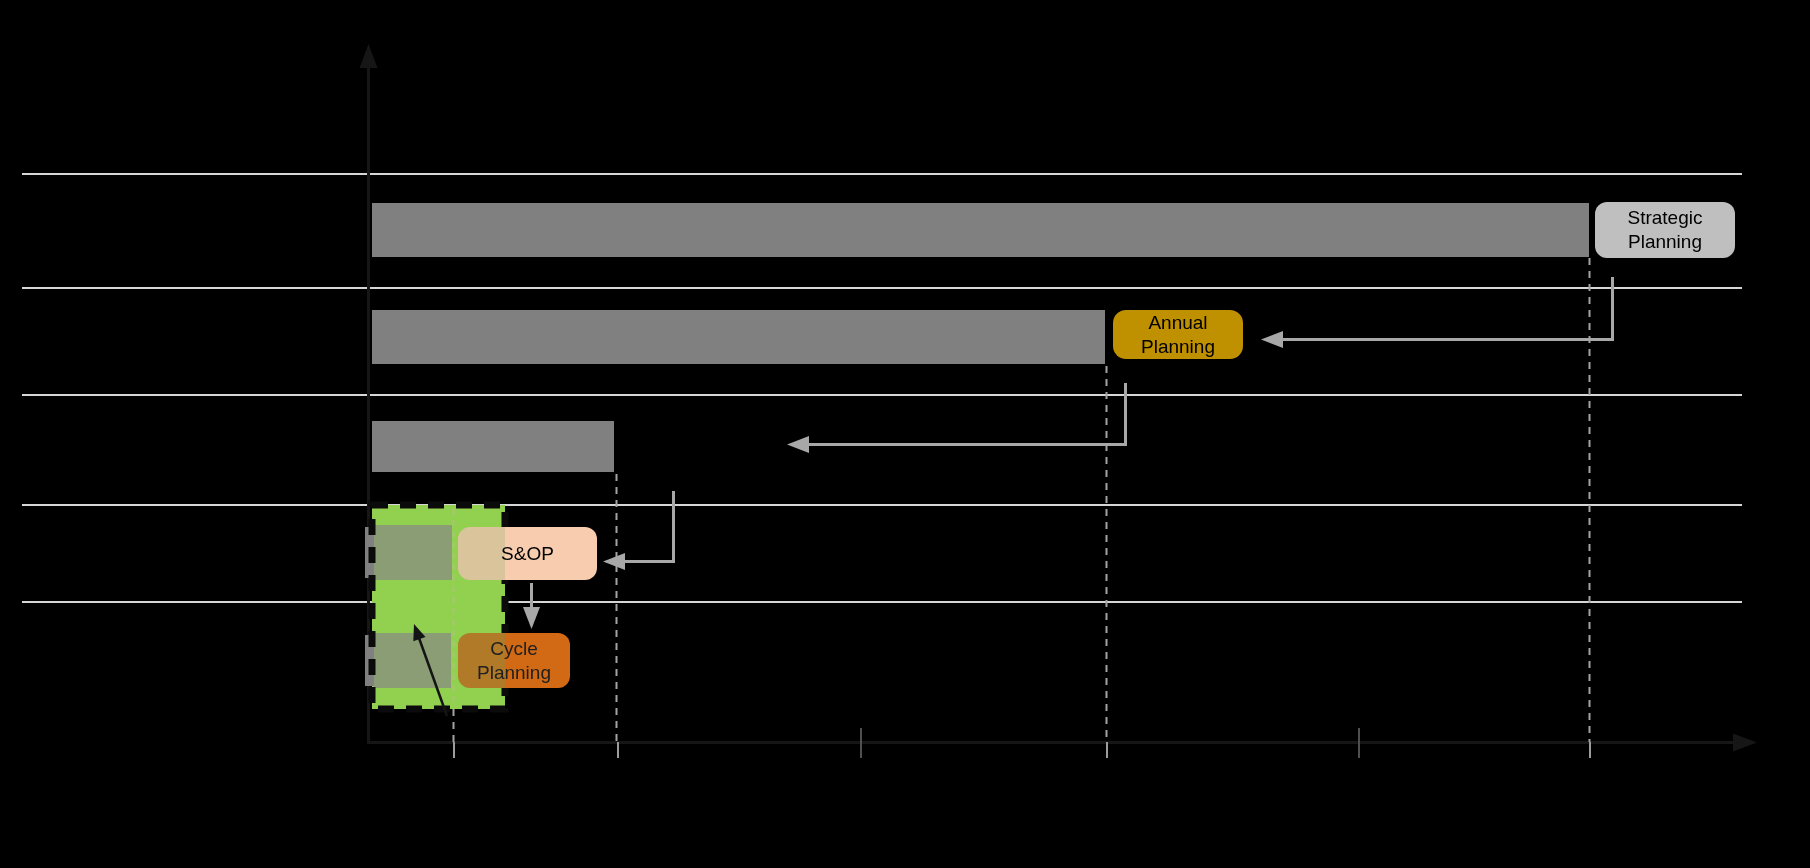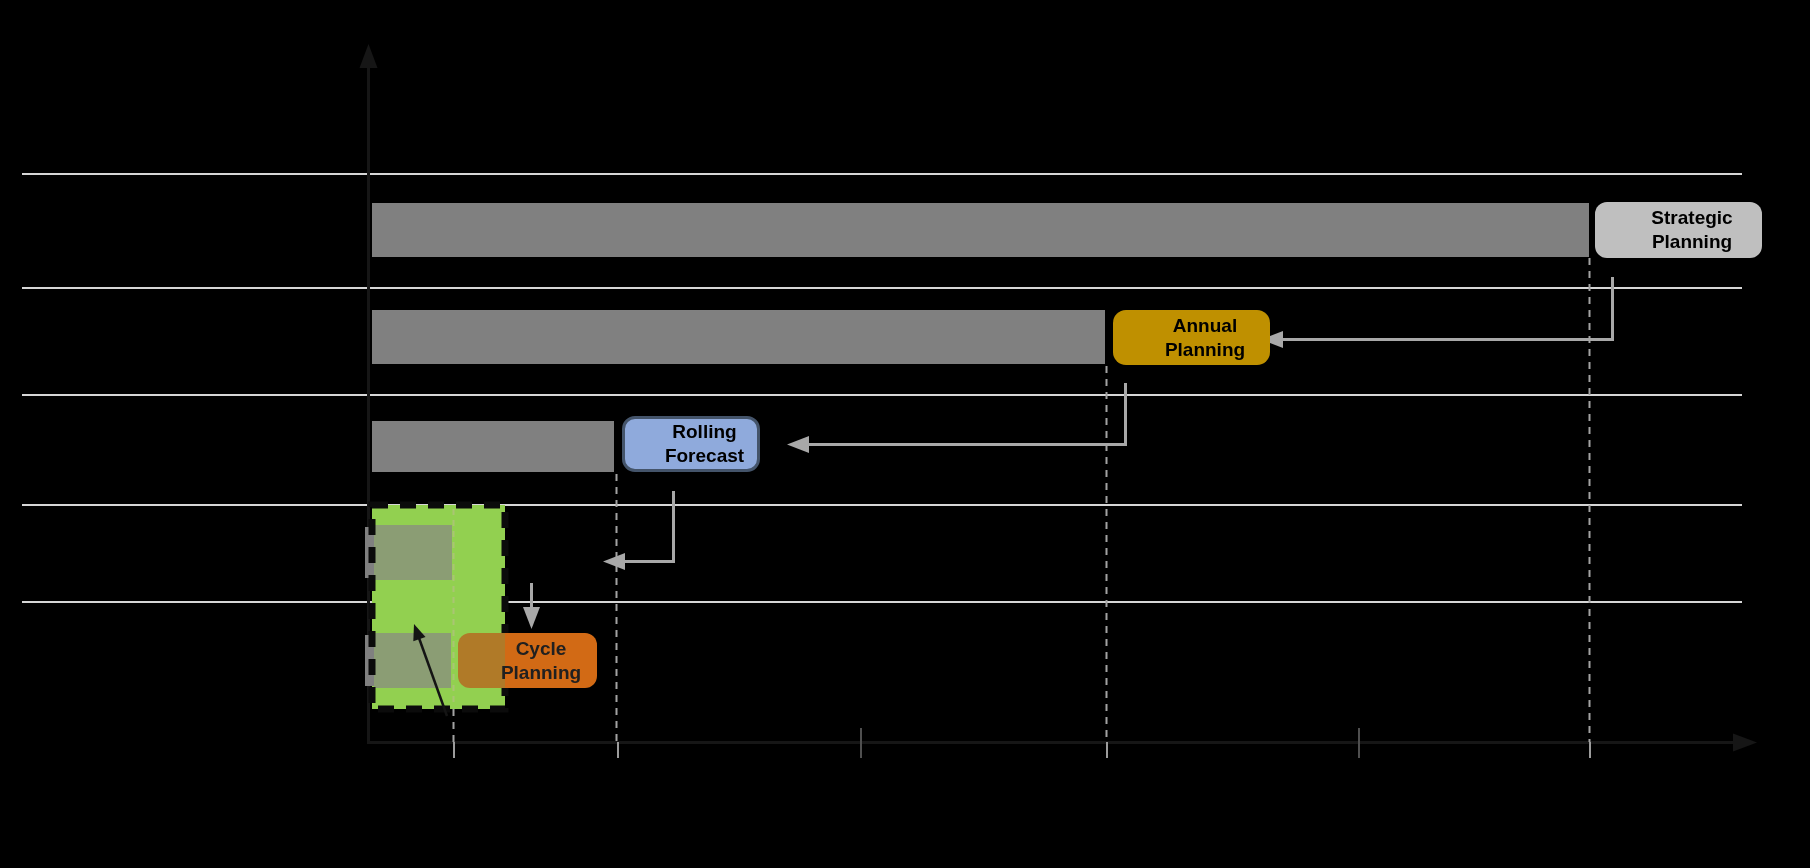--- a/index.html
+++ b/index.html
@@ -9,30 +9,29 @@
     background:#000000;
     overflow:hidden;
     font-family:"Liberation Sans", sans-serif;
   }
   #stage svg{position:absolute;left:0;top:0;width:1810px;height:868px;}
   #layer-top{pointer-events:none;}
   .labelbox{
     position:absolute;
     display:flex;align-items:center;justify-content:center;
     text-align:center;
-    font-weight:bold;
+    font-weight:normal;
     font-size:19px;line-height:24px;
     color:#000;
     white-space:pre-line;
     border-radius:12px;
     z-index:5;
-    padding-left:27px;
   }
   .box-strategic{left:1595px;top:202px;width:140px;height:56px;background:#BFBFBF;}
-  .box-annual{left:1113px;top:310px;width:130px;height:55px;background:#BF9000;border-radius:13px;}
+  .box-annual{left:1113px;top:310px;width:130px;height:49px;background:#BF9000;border-radius:13px;}
   .box-rolling{left:622px;top:416px;width:138px;height:56px;background:#8FAADC;border:3px solid #44546A;border-radius:13px;box-sizing:border-box;}
   .box-sop{left:458px;top:527px;width:139px;height:53px;background:linear-gradient(90deg,#D9C49C 0px,#D9C49C 47px,#F8CCAF 47px);}
   .box-cycle{left:458px;top:633px;width:112px;height:55px;background:linear-gradient(90deg,#B07A28 0px,#B07A28 47px,#D26A15 47px);color:#202020;}
 </style>
 </head>
 <body>
 
 <div id="stage">
 
   <svg id="layer-base" viewBox="0 0 1810 868">
@@ -83,22 +82,21 @@
     <polygon points="603,561.5 625,553 625,570" fill="#A8A8A8"></polygon>
 
     <line x1="531.5" y1="583" x2="531.5" y2="608" stroke="#A8A8A8" stroke-width="3"></line>
     <polygon points="531.5,629 523,607 540,607" fill="#A8A8A8"></polygon>
   </svg>
 
   <div class="labelbox box-strategic">Strategic
 Planning</div>
   <div class="labelbox box-annual">Annual
 Planning</div>
-  <div class="labelbox box-rolling">Rolling
-Forecast</div>
+  <div class="labelbox box-sop">S&amp;OP</div>
   <div class="labelbox box-cycle">Cycle
 Planning</div>
 
   <svg id="layer-top" viewBox="0 0 1810 868">
     <rect x="372" y="505" width="133" height="204" fill="none" stroke="#0B0B0B" stroke-width="7" stroke-dasharray="16 12"></rect>
     <line x1="447" y1="716" x2="419" y2="638" stroke="#141414" stroke-width="2.5"></line>
     <polygon points="414,624 425.5,636.9 413.3,641.3" fill="#141414"></polygon>
   </svg>
 
 </div>

